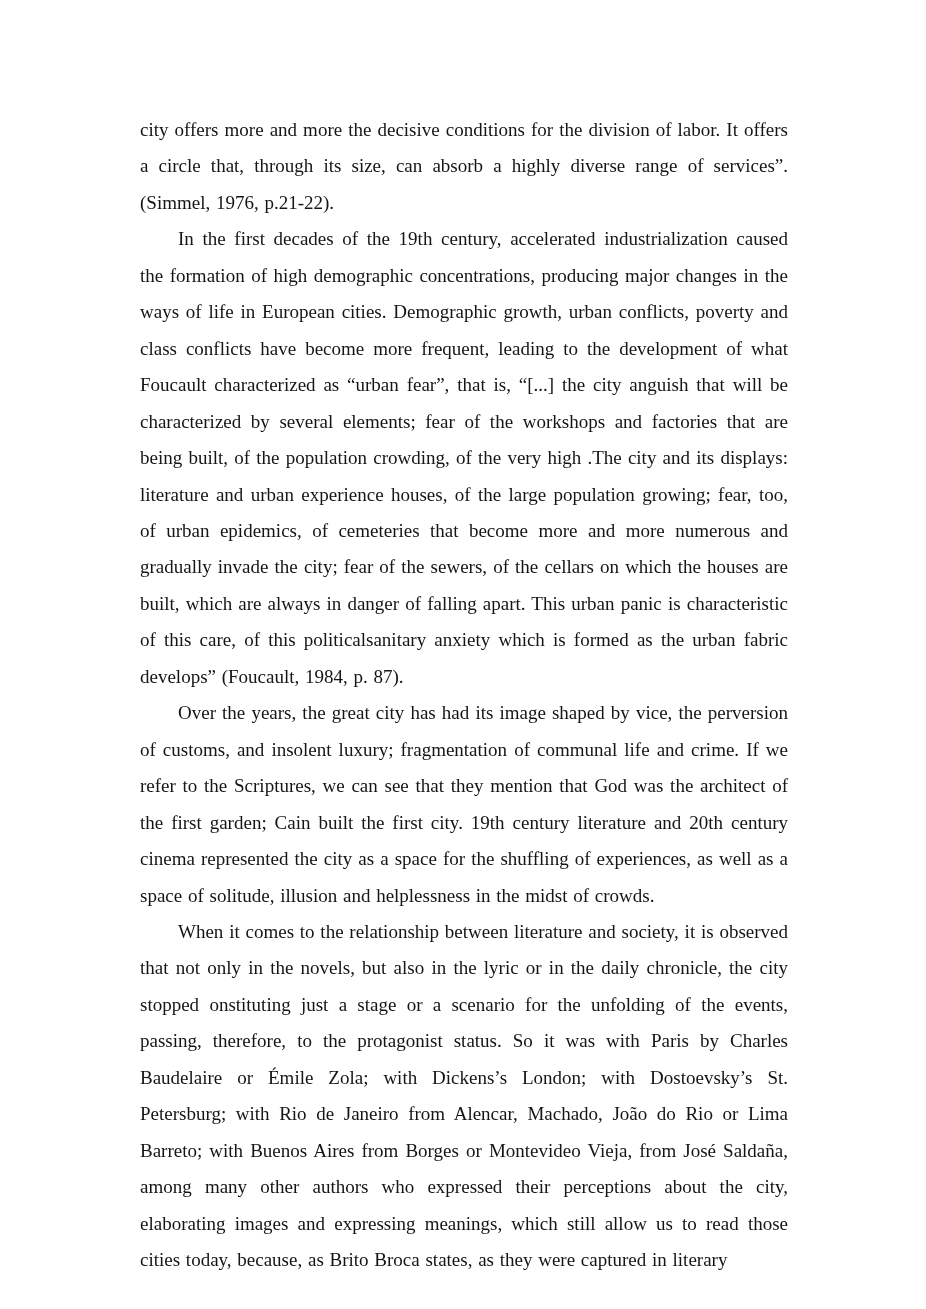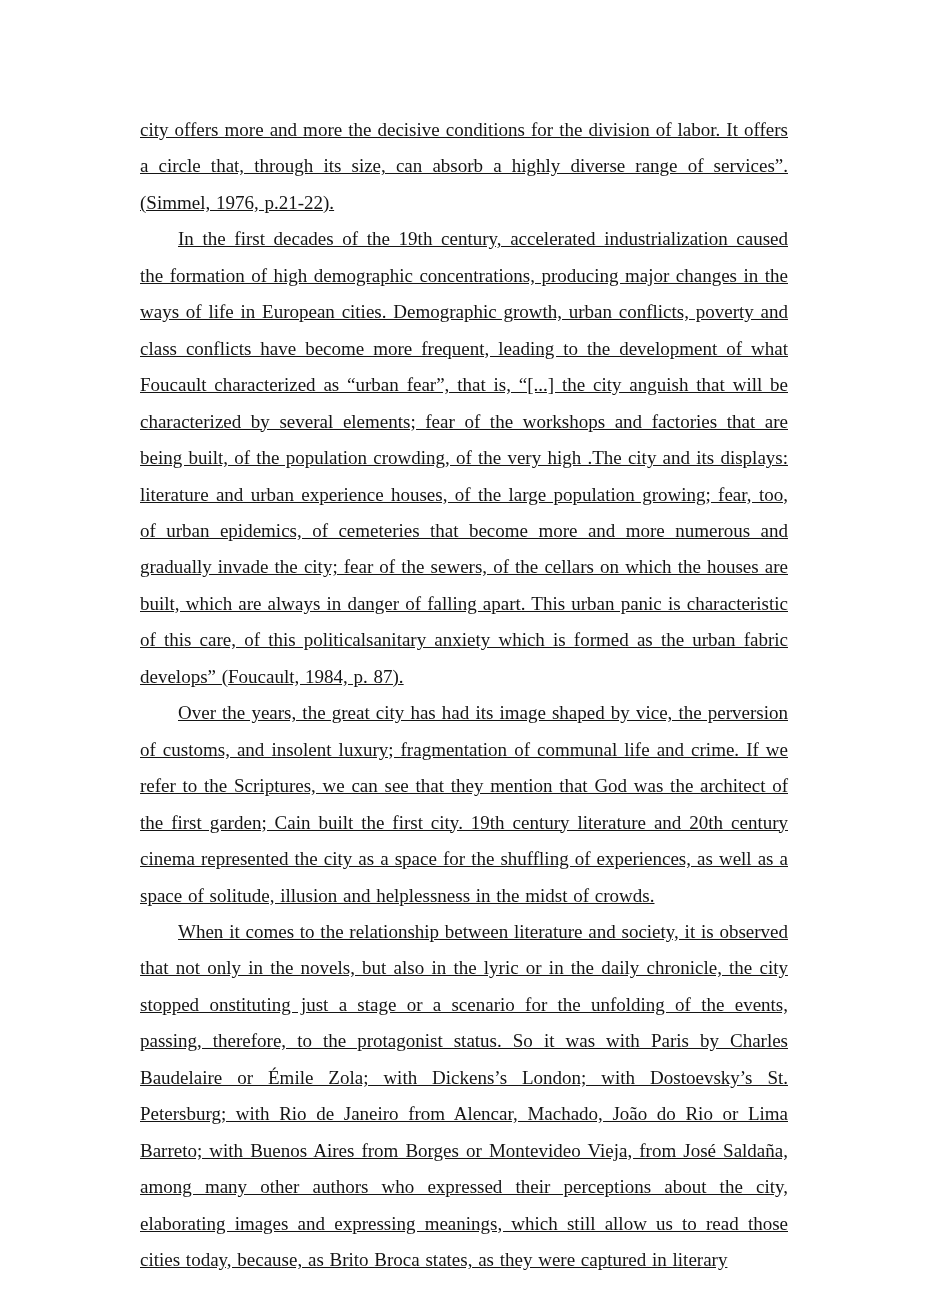--- a/index.html
+++ b/index.html
@@ -19,21 +19,20 @@
   .para {
     margin: 0;
     font-family: "Liberation Serif", "DejaVu Serif", serif;
     font-size: 19px;
     line-height: 36.45px;
     color: #151515;
     text-align: justify;
     letter-spacing: 0;
     word-spacing: 1px;
     hyphens: none;
-    text-decoration: underline;
   }
   .para.indent {
     text-indent: 38px;
   }
 </style>
 </head>
 <body>
 
 <div class="page">
   <p class="para">city offers more and more the decisive conditions for the division of labor. It offers a circle that, through its size, can absorb a highly diverse range of services”. (Simmel, 1976, p.21-22).</p>

